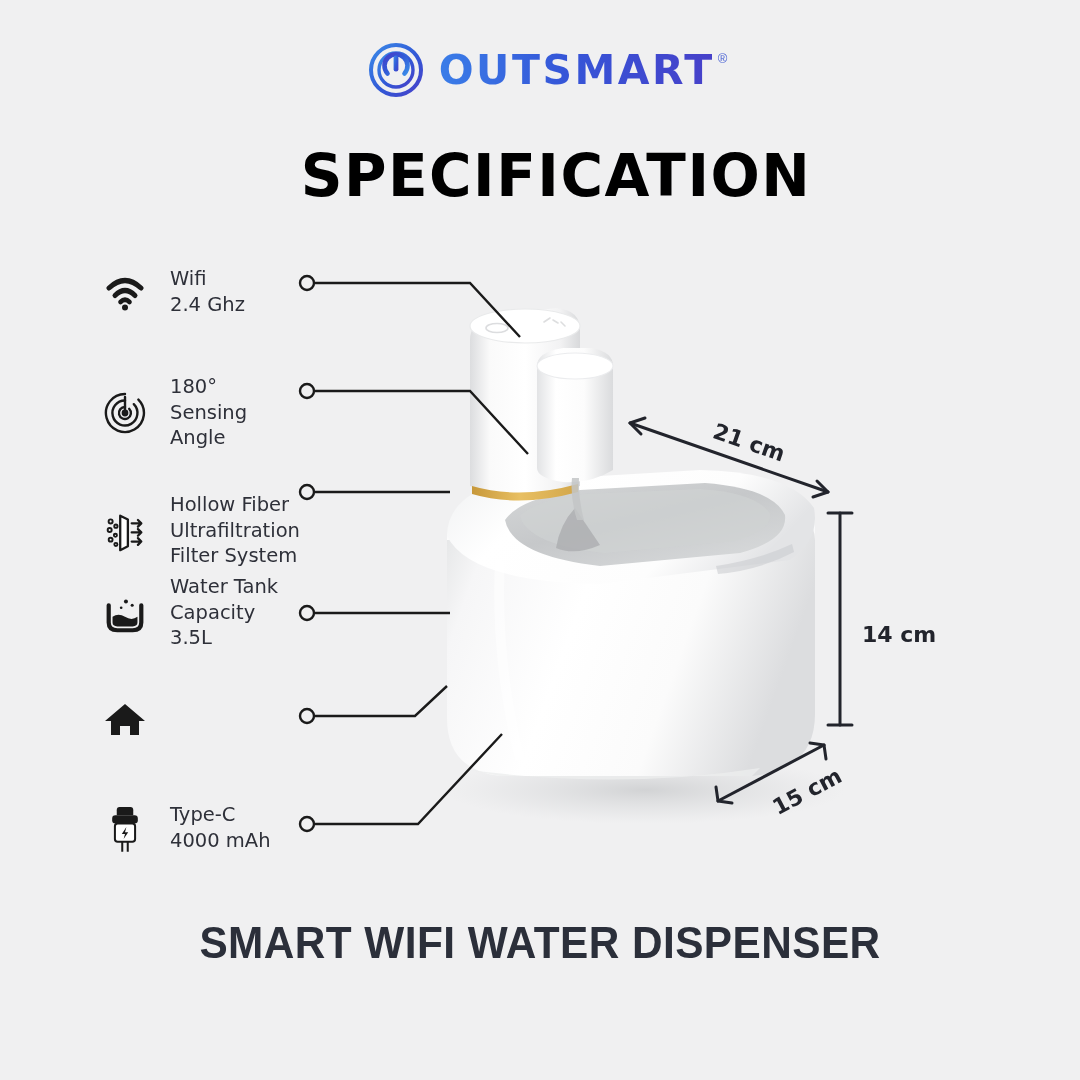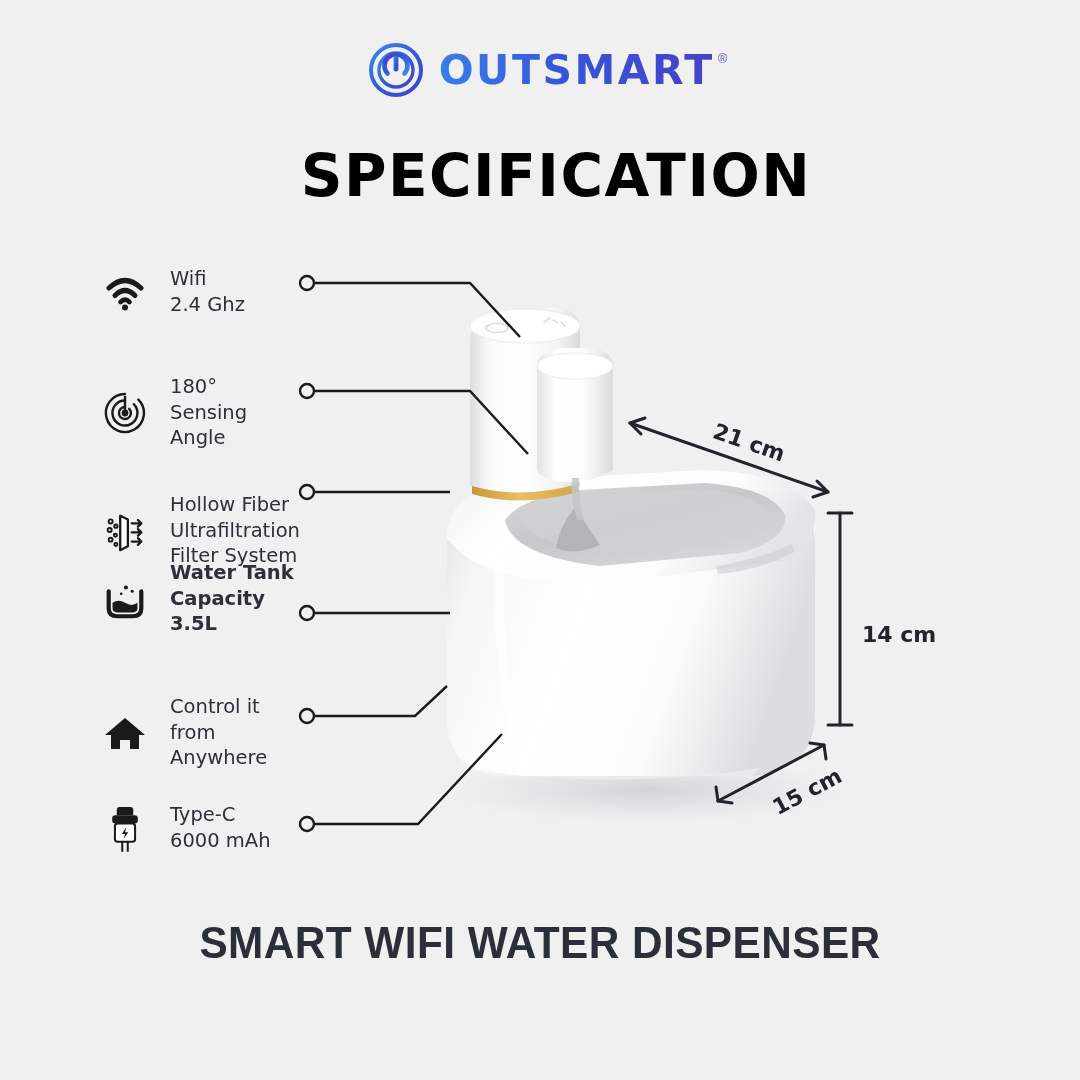--- a/index.html
+++ b/index.html
@@ -363,53 +363,51 @@
           <path d="M31 25.5 L41 25.5 M37.5 22 L41 25.5 L37.5 29"></path>
           <path d="M31 35 L41 35 M37.5 31.5 L41 35 L37.5 38.5"></path>
         </g>
       </svg>
     </span>
     <span class="spec-label">Hollow Fiber
 Ultrafiltration
 Filter System</span>
   </div>
 
-  <div class="spec-row" style="top:560px;font-weight:bold;">
+  <div class="spec-row" style="top:574px;">
     <span class="spec-icon">
       <svg viewBox="0 0 48 48" width="46" height="46">
         <path d="M7 16 L7 34 Q7 42 16 42 L32 42 Q41 42 41 34 L41 16" fill="none" stroke="#1a1a1a" stroke-width="4.4" stroke-linecap="round"></path>
         <path d="M11 28 Q17 23.5 24 28 Q31 32.5 37 28 L37 34 Q37 38 32 38 L16 38 Q11 38 11 34 Z" fill="#1a1a1a"></path>
         <circle cx="25" cy="12" r="2.1" fill="#1a1a1a"></circle>
         <circle cx="31.5" cy="16" r="1.6" fill="#1a1a1a"></circle>
         <circle cx="20" cy="18.5" r="1.4" fill="#1a1a1a"></circle>
       </svg>
     </span>
     <span class="spec-label">Water Tank
 Capacity 3.5L</span>
   </div>
 
   <div class="spec-row" style="top:694px;">
     <span class="spec-icon">
       <svg viewBox="0 0 44 44" width="44" height="44">
         <path d="M22 7 L42 24 L36 24 L36 38 L27 38 L27 29 L17 29 L17 38 L8 38 L8 24 L2 24 Z" fill="#1a1a1a"></path>
       </svg>
     </span>
-    <span class="spec-label">Control it
-from Anywhere</span>
   </div>
 
   <div class="spec-row" style="top:802px;">
     <span class="spec-icon">
       <svg viewBox="0 0 48 54" width="44" height="50">
         <path d="M18 4 L30 4 Q33 4 33 7.5 L33 13 L15 13 L15 7.5 Q15 4 18 4 Z" fill="#1a1a1a"></path>
         <rect x="10" y="13" width="28" height="9" rx="3.5" fill="#1a1a1a"></rect>
         <rect x="13" y="22" width="22" height="20" rx="3" fill="#ffffff" stroke="#1a1a1a" stroke-width="2.2"></rect>
         <path d="M25.5 26 L20.5 33.5 L24 33.5 L22.5 39 L27.5 31.5 L24 31.5 Z" fill="#1a1a1a"></path>
         <path d="M21 42 L21 53 M27 42 L27 53" stroke="#1a1a1a" stroke-width="2.2" fill="none"></path>
       </svg>
     </span>
     <span class="spec-label">Type-C
-6000 mAh</span>
+4000 mAh</span>
   </div>
 
   <div class="product-title">SMART WIFI WATER DISPENSER</div>
 
 </div>
 
 </body></html>

